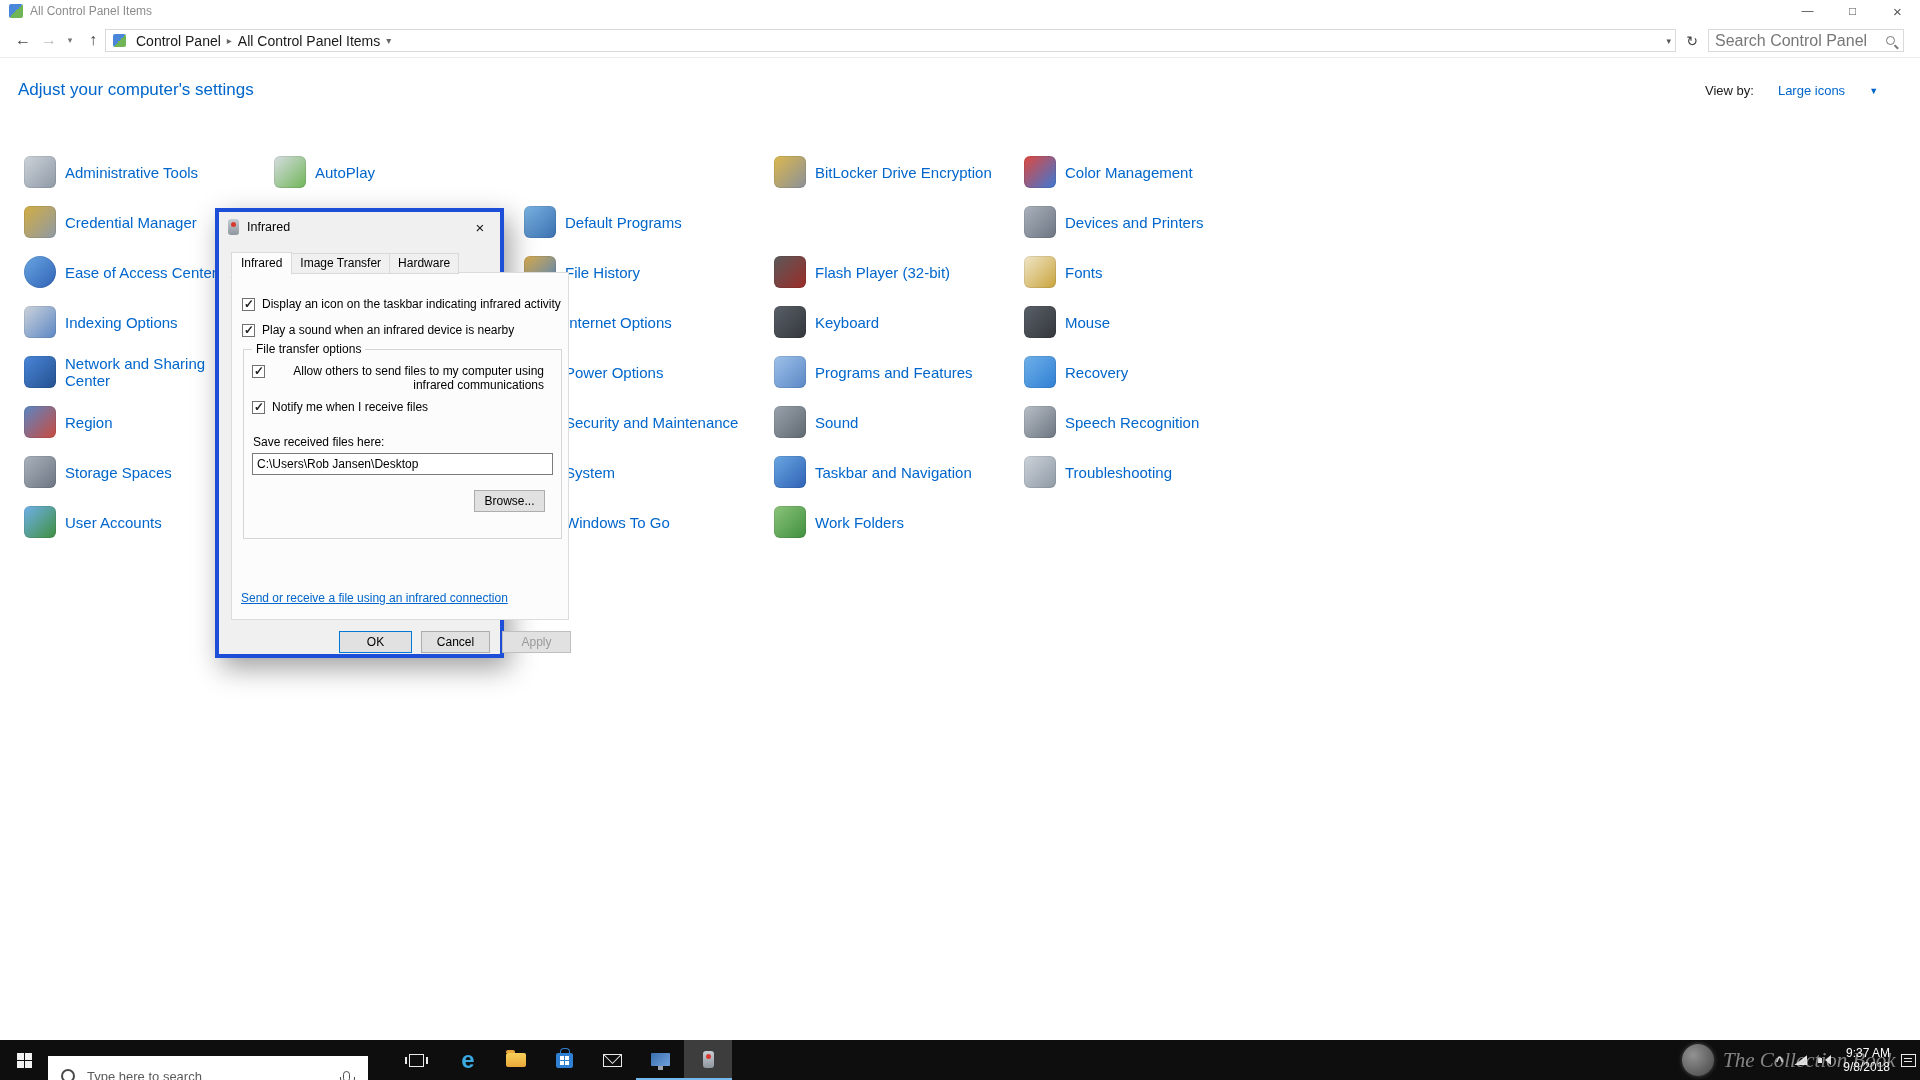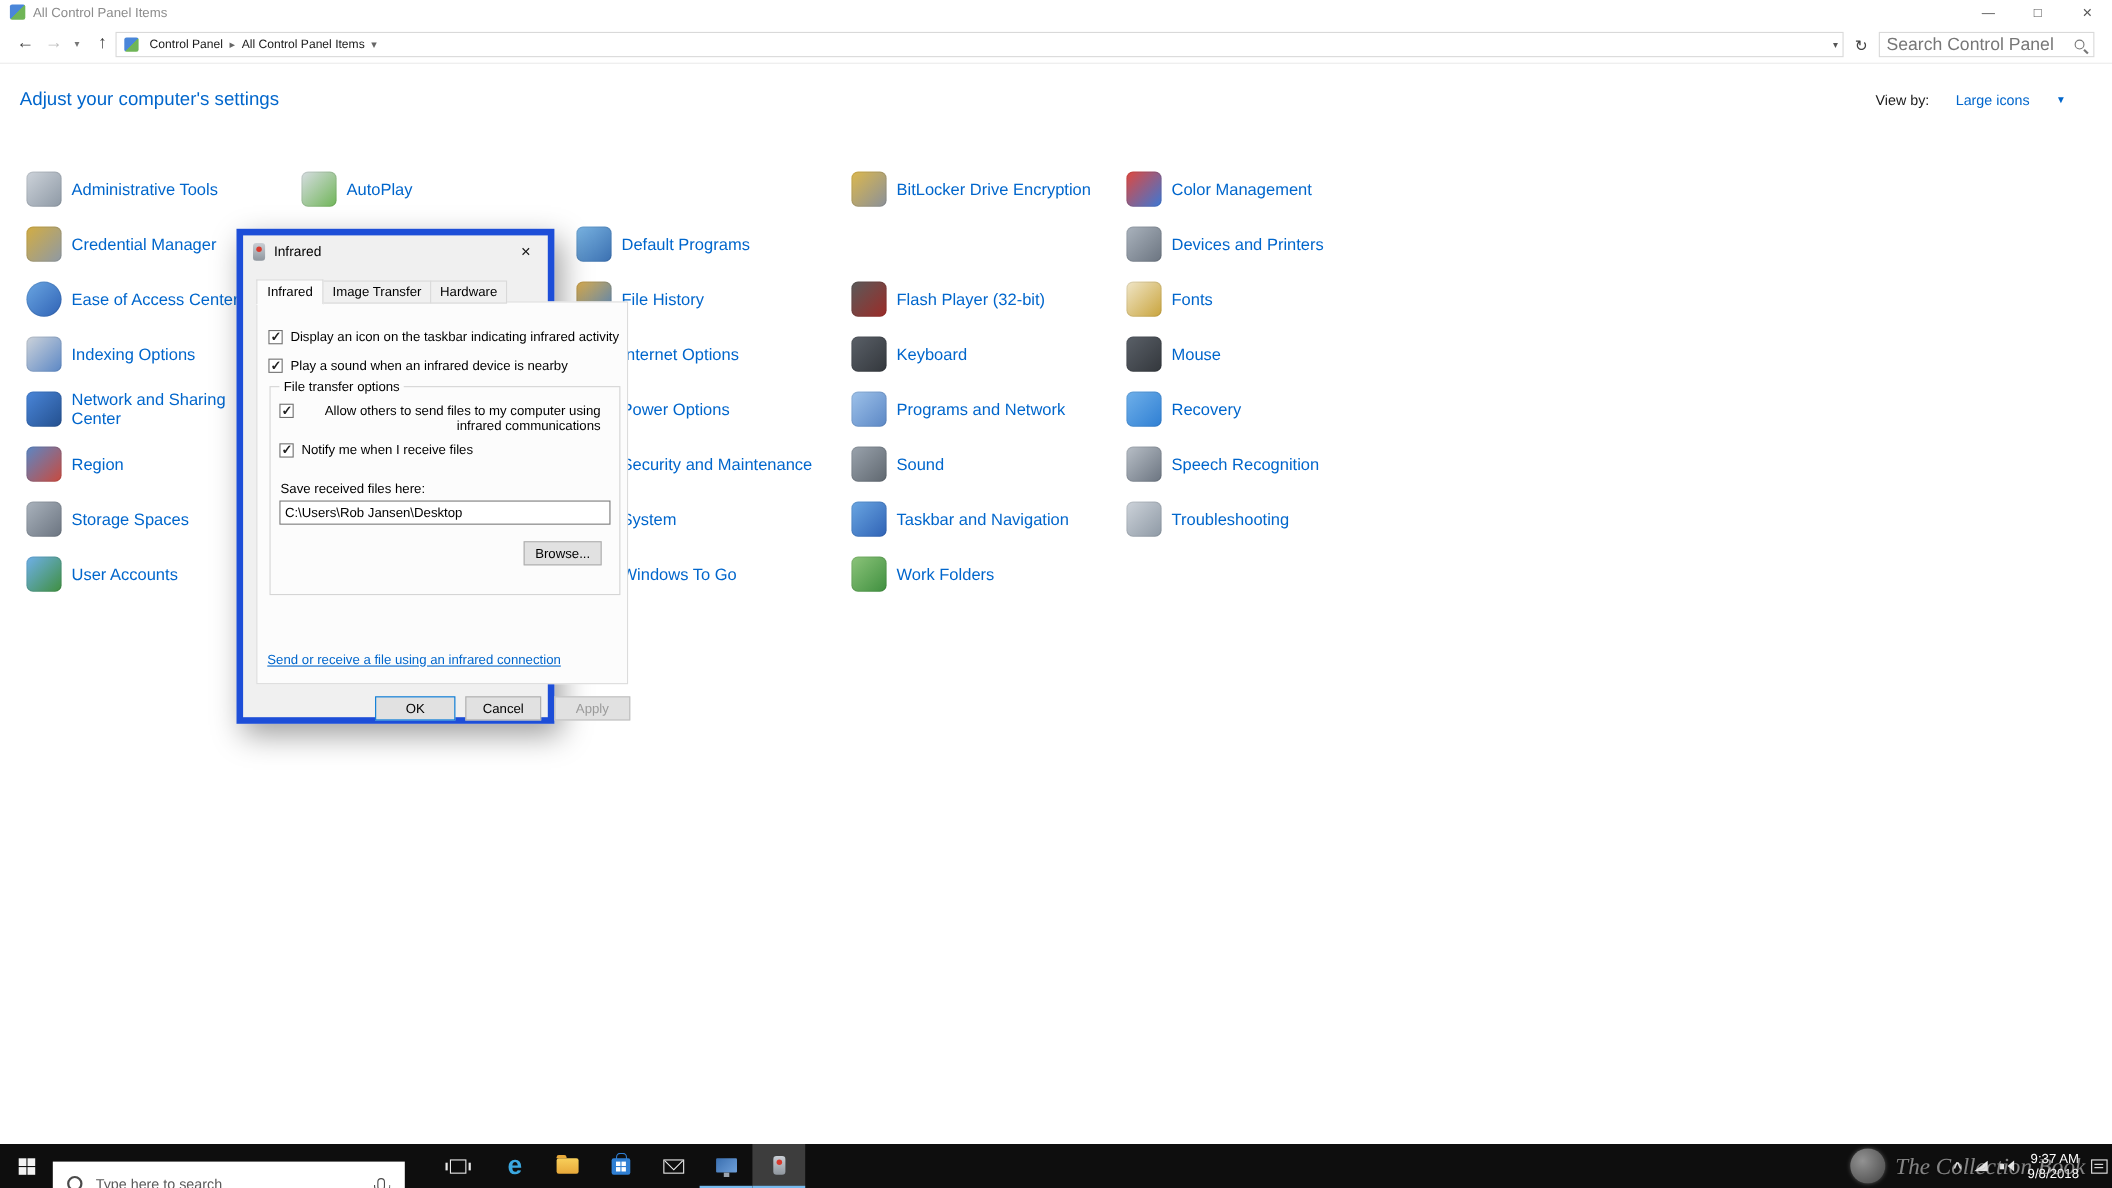--- a/index.html
+++ b/index.html
@@ -16,21 +16,21 @@
   .win-btn.close { font-size:15px; }
 
   .toolbar { position:absolute; left:0; top:22px; width:1920px; height:36px; background:#fff; border-bottom:1px solid #ececec; }
   .navbtn { position:absolute; top:5px; width:26px; height:26px; display:flex; align-items:center; justify-content:center; font-size:16px; color:#444; }
   .navbtn.disabled { color:#c0c0c0; }
   .navbtn.small { width:16px; font-size:9px; color:#777; }
 
   .addressbar { position:absolute; left:105px; top:29px; width:1571px; height:23px; border:1px solid #d9d9d9; background:#fff; display:flex; align-items:center; padding:0 4px; }
   .addr-ico { width:13px; height:13px; border-radius:2px; margin:0 6px 0 3px; flex:none;
     background:linear-gradient(135deg,#4a86d9 0 50%,#6fb557 50% 100%); }
-  .crumb { font-size:11px; color:#1a1a1a; padding:0 4px; white-space:nowrap; cursor:default; }
+  .crumb { font-size:14px; color:#1a1a1a; padding:0 4px; white-space:nowrap; cursor:default; }
   .crumb-sep { font-size:10px; color:#666; padding:0 2px; }
   .addr-right { margin-left:auto; display:flex; align-items:center; gap:8px; color:#555; }
   .refreshbtn { position:absolute; left:1680px; top:29px; width:24px; height:23px; display:flex; align-items:center; justify-content:center; font-size:14px; color:#444; }
 
   .searchbox { position:absolute; left:1708px; top:29px; width:196px; height:23px; border:1px solid #d9d9d9; background:#fff; display:flex; align-items:center; padding:0 6px; }
   .searchbox .ph { font-size:16px; color:#777; flex:1; white-space:nowrap; overflow:hidden; }
   .mag { width:9px; height:9px; border:1.5px solid #777; border-radius:50%; position:relative; flex:none; margin-right:2px; }
   .mag::after { content:""; position:absolute; width:5px; height:1.5px; background:#777; transform:rotate(45deg); left:7px; top:9px; }
 
   
@@ -42,21 +42,21 @@
 
   
   .cp-grid { position:absolute; left:0; top:0; width:1920px; height:1040px; z-index:1; }
   .cp-item { position:absolute; width:244px; height:44px; display:flex; align-items:center; gap:9px; cursor:pointer; }
   .cp-icon { width:32px; height:32px; border-radius:6px; flex:none; box-shadow:inset 0 0 0 1px rgba(0,0,0,.08); }
   .cp-icon.round { border-radius:50%; }
   .cp-label { font-size:15px; color:#0066cc; line-height:17px; white-space:nowrap; }
 
   
   .dialog { position:absolute; left:215px; top:208px; width:289px; height:450px; background:#f0f0f0;
-    border:6px solid #1d4ed8; box-shadow:6px 10px 26px rgba(0,0,0,.38); z-index:40; font-size:12px; color:#000; }
+    border:4px solid #1d4ed8; box-shadow:6px 10px 26px rgba(0,0,0,.38); z-index:40; font-size:12px; color:#000; }
   .dlg-titlebar { position:absolute; left:0; top:0; right:0; height:30px; display:flex; align-items:center; }
   .ir-ico { width:11px; height:16px; background:linear-gradient(180deg,#c9ced4,#8f969e); border-radius:3px; margin-left:9px; position:relative; flex:none; }
   .ir-ico::after { content:""; position:absolute; width:5px; height:5px; border-radius:50%; background:#d93a2e; left:3px; top:3px; }
   .dlg-title { font-size:12.5px; margin-left:8px; color:#000; }
   .dlg-close { margin-left:auto; width:40px; height:29px; display:flex; align-items:center; justify-content:center; font-size:15px; color:#111; cursor:pointer; }
 
   .tabstrip { position:absolute; left:12px; top:40px; display:flex; align-items:flex-end; z-index:3; }
   .tab { border:1px solid #d9d9d9; background:#f0f0f0; font-size:12px; padding:2px 8px 3px; margin-right:-1px; cursor:pointer; }
   .tab.active { background:#fcfcfc; padding:3px 9px 4px; border-bottom:1px solid #fcfcfc; margin-bottom:-1px; position:relative; z-index:4; }
 
@@ -242,21 +242,21 @@
     <div class="cp-item" style="left: 24px; top: 350px;">
       <span class="cp-icon" style="background: linear-gradient(135deg, rgb(74, 134, 217), rgb(36, 80, 143));"></span>
       <span class="cp-label">Network and Sharing<span style="display: block;">Center</span></span>
     </div>
     <div class="cp-item" style="left: 524px; top: 350px;">
       <span class="cp-icon" style="background: linear-gradient(135deg, rgb(140, 196, 122), rgb(63, 143, 63));"></span>
       <span class="cp-label">Power Options</span>
     </div>
     <div class="cp-item" style="left: 774px; top: 350px;">
       <span class="cp-icon" style="background: linear-gradient(135deg, rgb(158, 194, 234), rgb(91, 135, 197));"></span>
-      <span class="cp-label">Programs and Network</span>
+      <span class="cp-label">Programs and Features</span>
     </div>
     <div class="cp-item" style="left: 1024px; top: 350px;">
       <span class="cp-icon" style="background: linear-gradient(135deg, rgb(111, 176, 234), rgb(47, 127, 211));"></span>
       <span class="cp-label">Recovery</span>
     </div>
     <div class="cp-item" style="left: 24px; top: 400px;">
       <span class="cp-icon" style="background: linear-gradient(135deg, rgb(91, 135, 197), rgb(201, 74, 62));"></span>
       <span class="cp-label">Region</span>
     </div>
     <div class="cp-item" style="left: 524px; top: 400px;">

